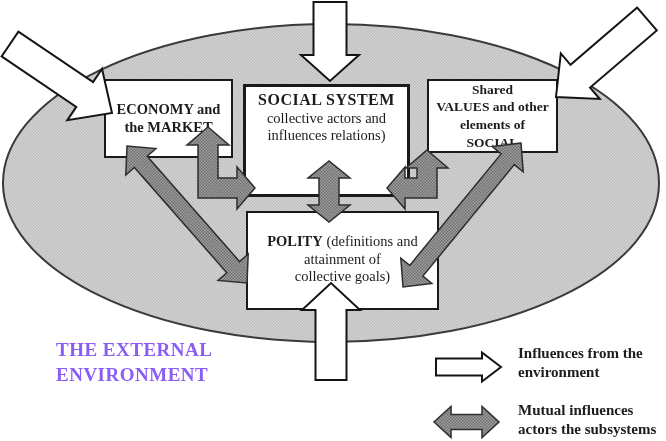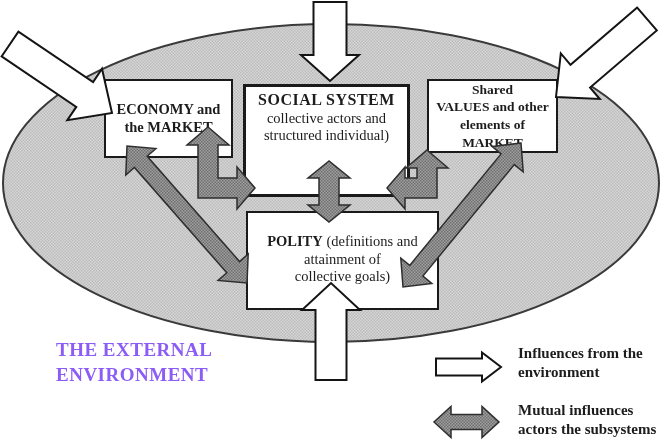--- a/index.html
+++ b/index.html
@@ -51,28 +51,28 @@
   </svg>
 
   <div class="box box-economy">
     <div>ECONOMY and</div>
     <div>the MARKET</div>
   </div>
 
   <div class="box box-social">
     <div class="title">SOCIAL SYSTEM</div>
     <div class="sub">collective actors and</div>
-    <div class="sub">structured individual)</div>
+    <div class="sub">influences relations)</div>
   </div>
 
   <div class="box box-values">
     <div>Shared</div>
     <div>VALUES and other</div>
     <div>elements of</div>
-    <div>MARKET</div>
+    <div>SOCIAL</div>
   </div>
 
   <div class="box box-polity">
     <div><span class="b">POLITY</span><span> (definitions and</span></div>
     <div>attainment of</div>
     <div>collective goals)</div>
   </div>
 
   <svg id="arrow-layer" viewBox="0 0 666 441">
     <defs>

